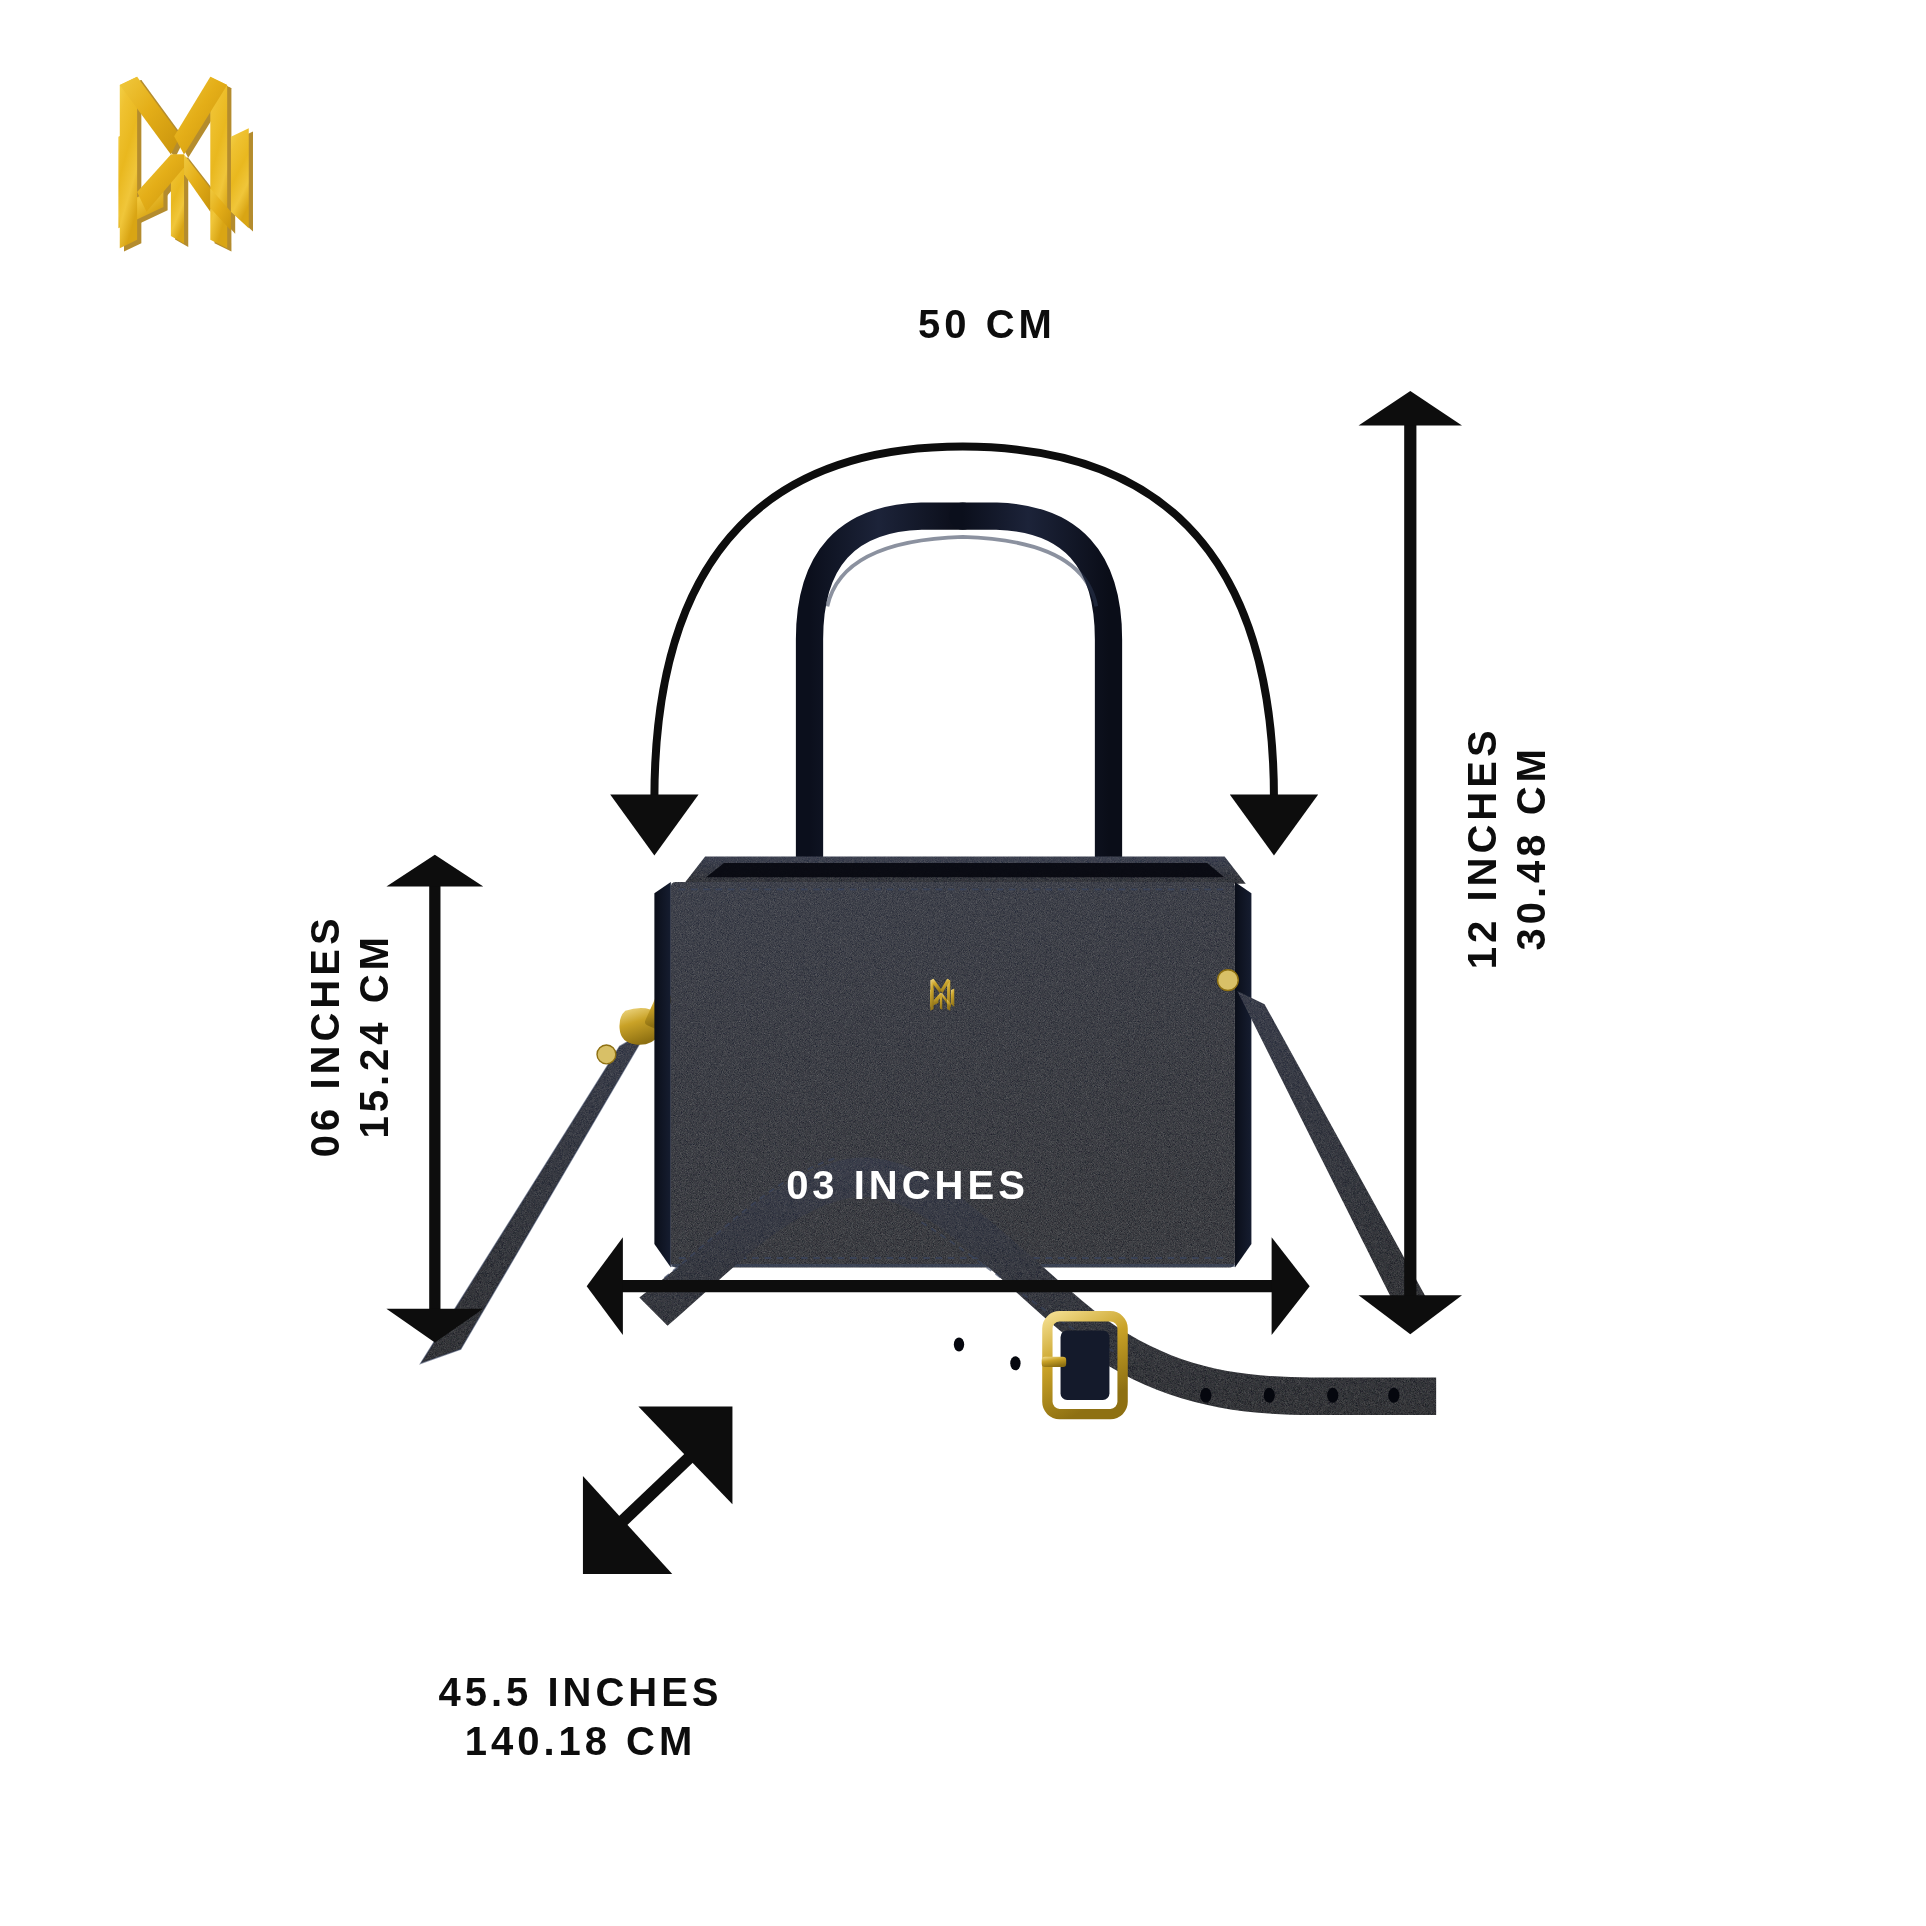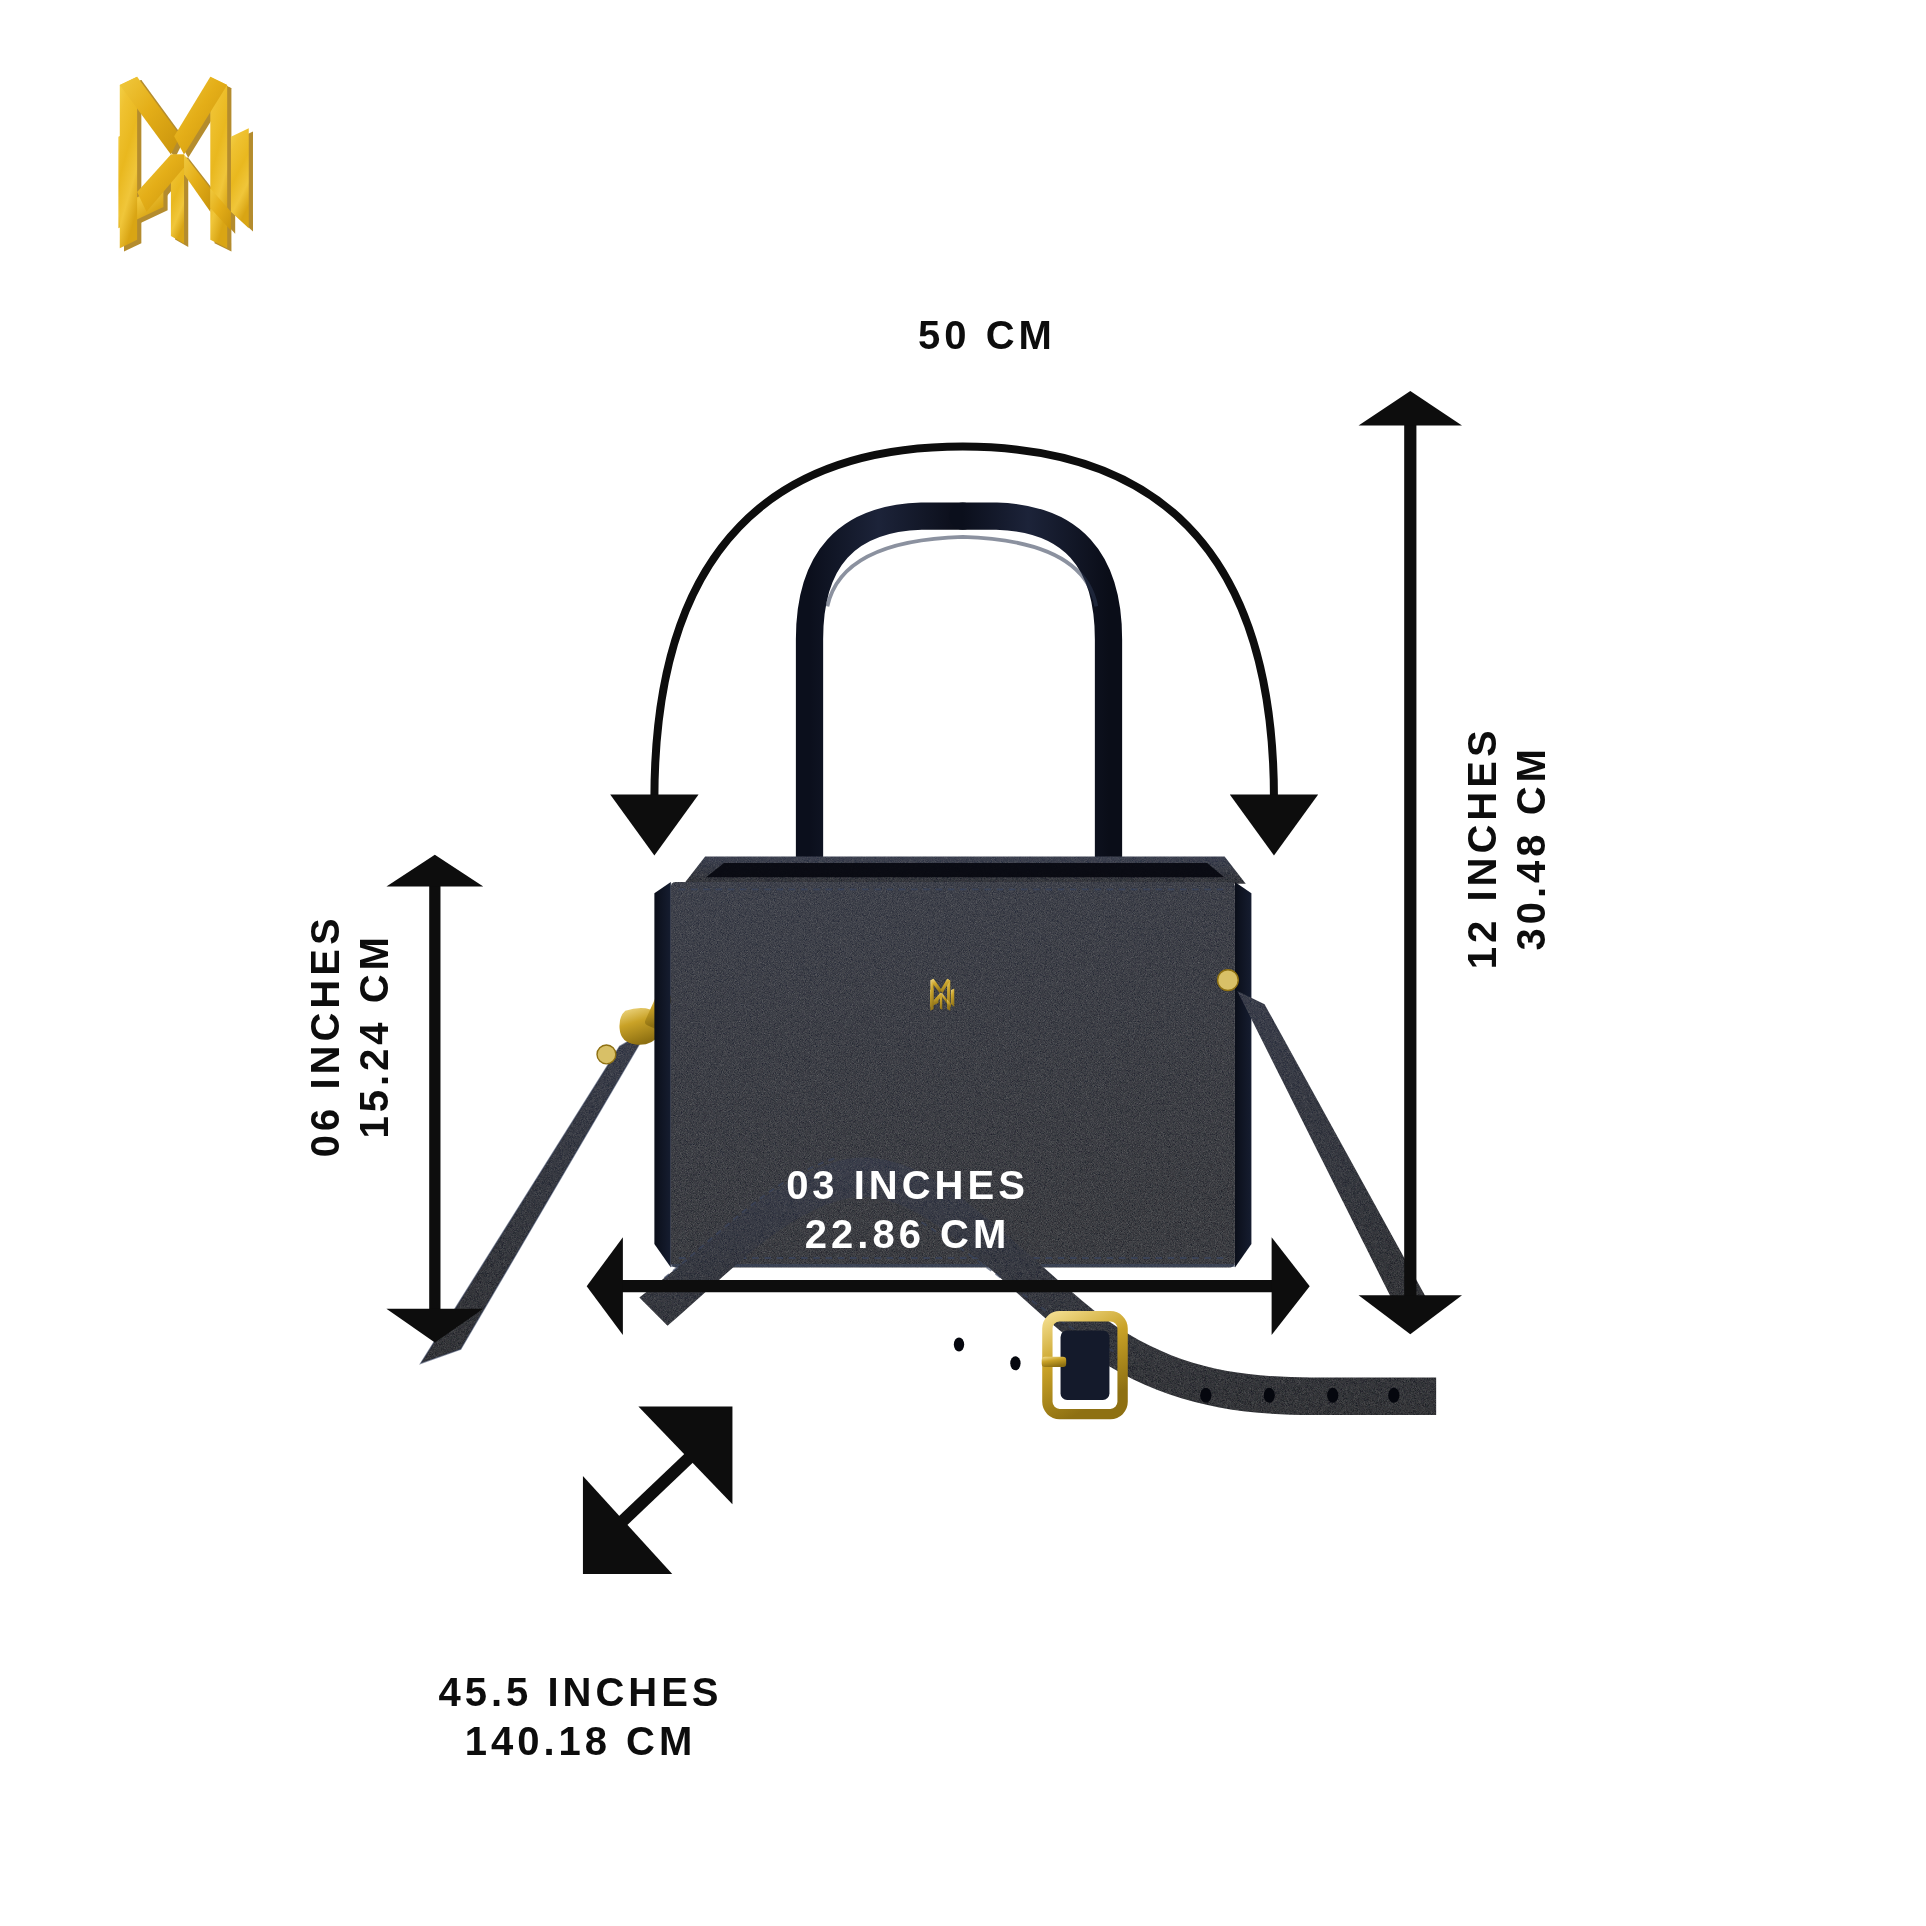--- a/index.html
+++ b/index.html
@@ -37,21 +37,21 @@
   .dim-label.white {
     color: #ffffff;
   }
   .dim-line {
     display: block;
   }
 
   
   #label-handle {
     left: 705px;
-    top: 311px;
+    top: 300px;
     width: 564px;
     font-size: 40px;
   }
 
   
   #label-height {
     left: 1319px;
     top: 799px;
     width: 376px;
     font-size: 40px;
@@ -336,21 +336,20 @@
     <span class="dim-line">30.48  CM</span>
   </div>
 
   <div class="dim-label" id="label-depth">
     <span class="dim-line">06  INCHES</span>
     <span class="dim-line">15.24  CM</span>
   </div>
 
   <div class="dim-label white" id="label-width">
     <span class="dim-line">03  INCHES</span>
-    <span class="dim-line">22.86  CM</span>
   </div>
 
   <div class="dim-label" id="label-strap">
     <span class="dim-line">45.5  INCHES</span>
     <span class="dim-line">140.18  CM</span>
   </div>
 
 </div>
 
 

